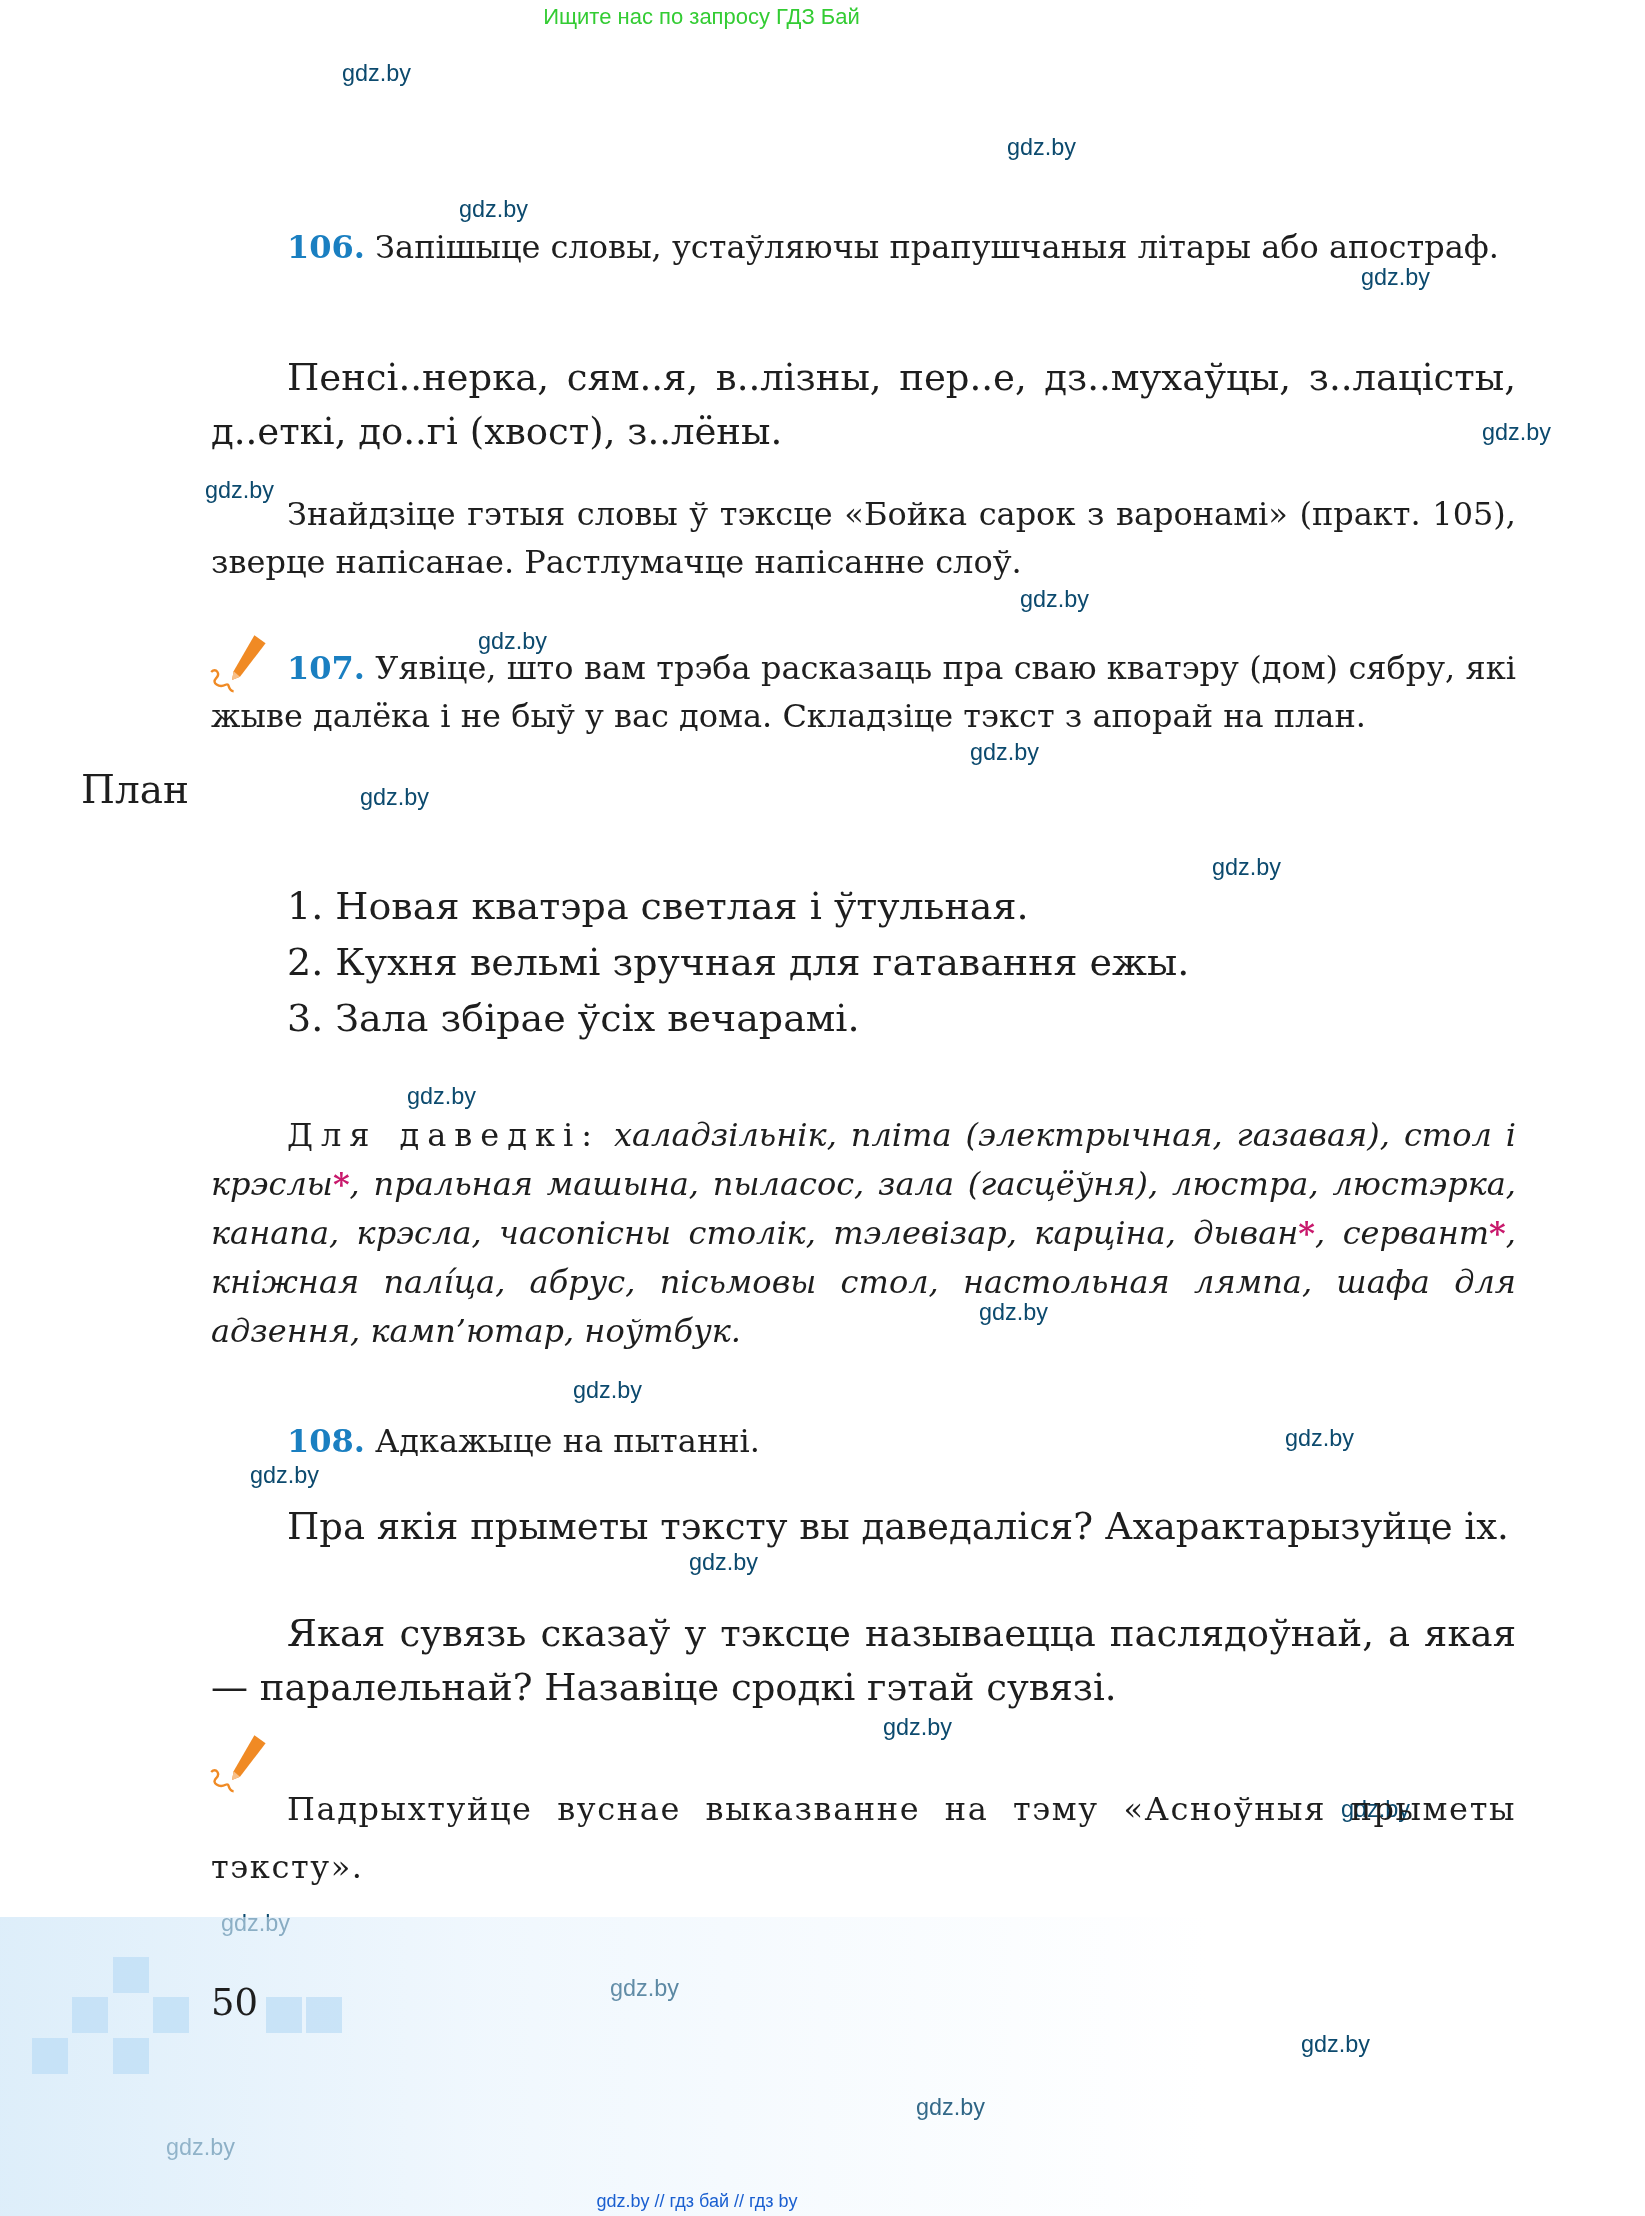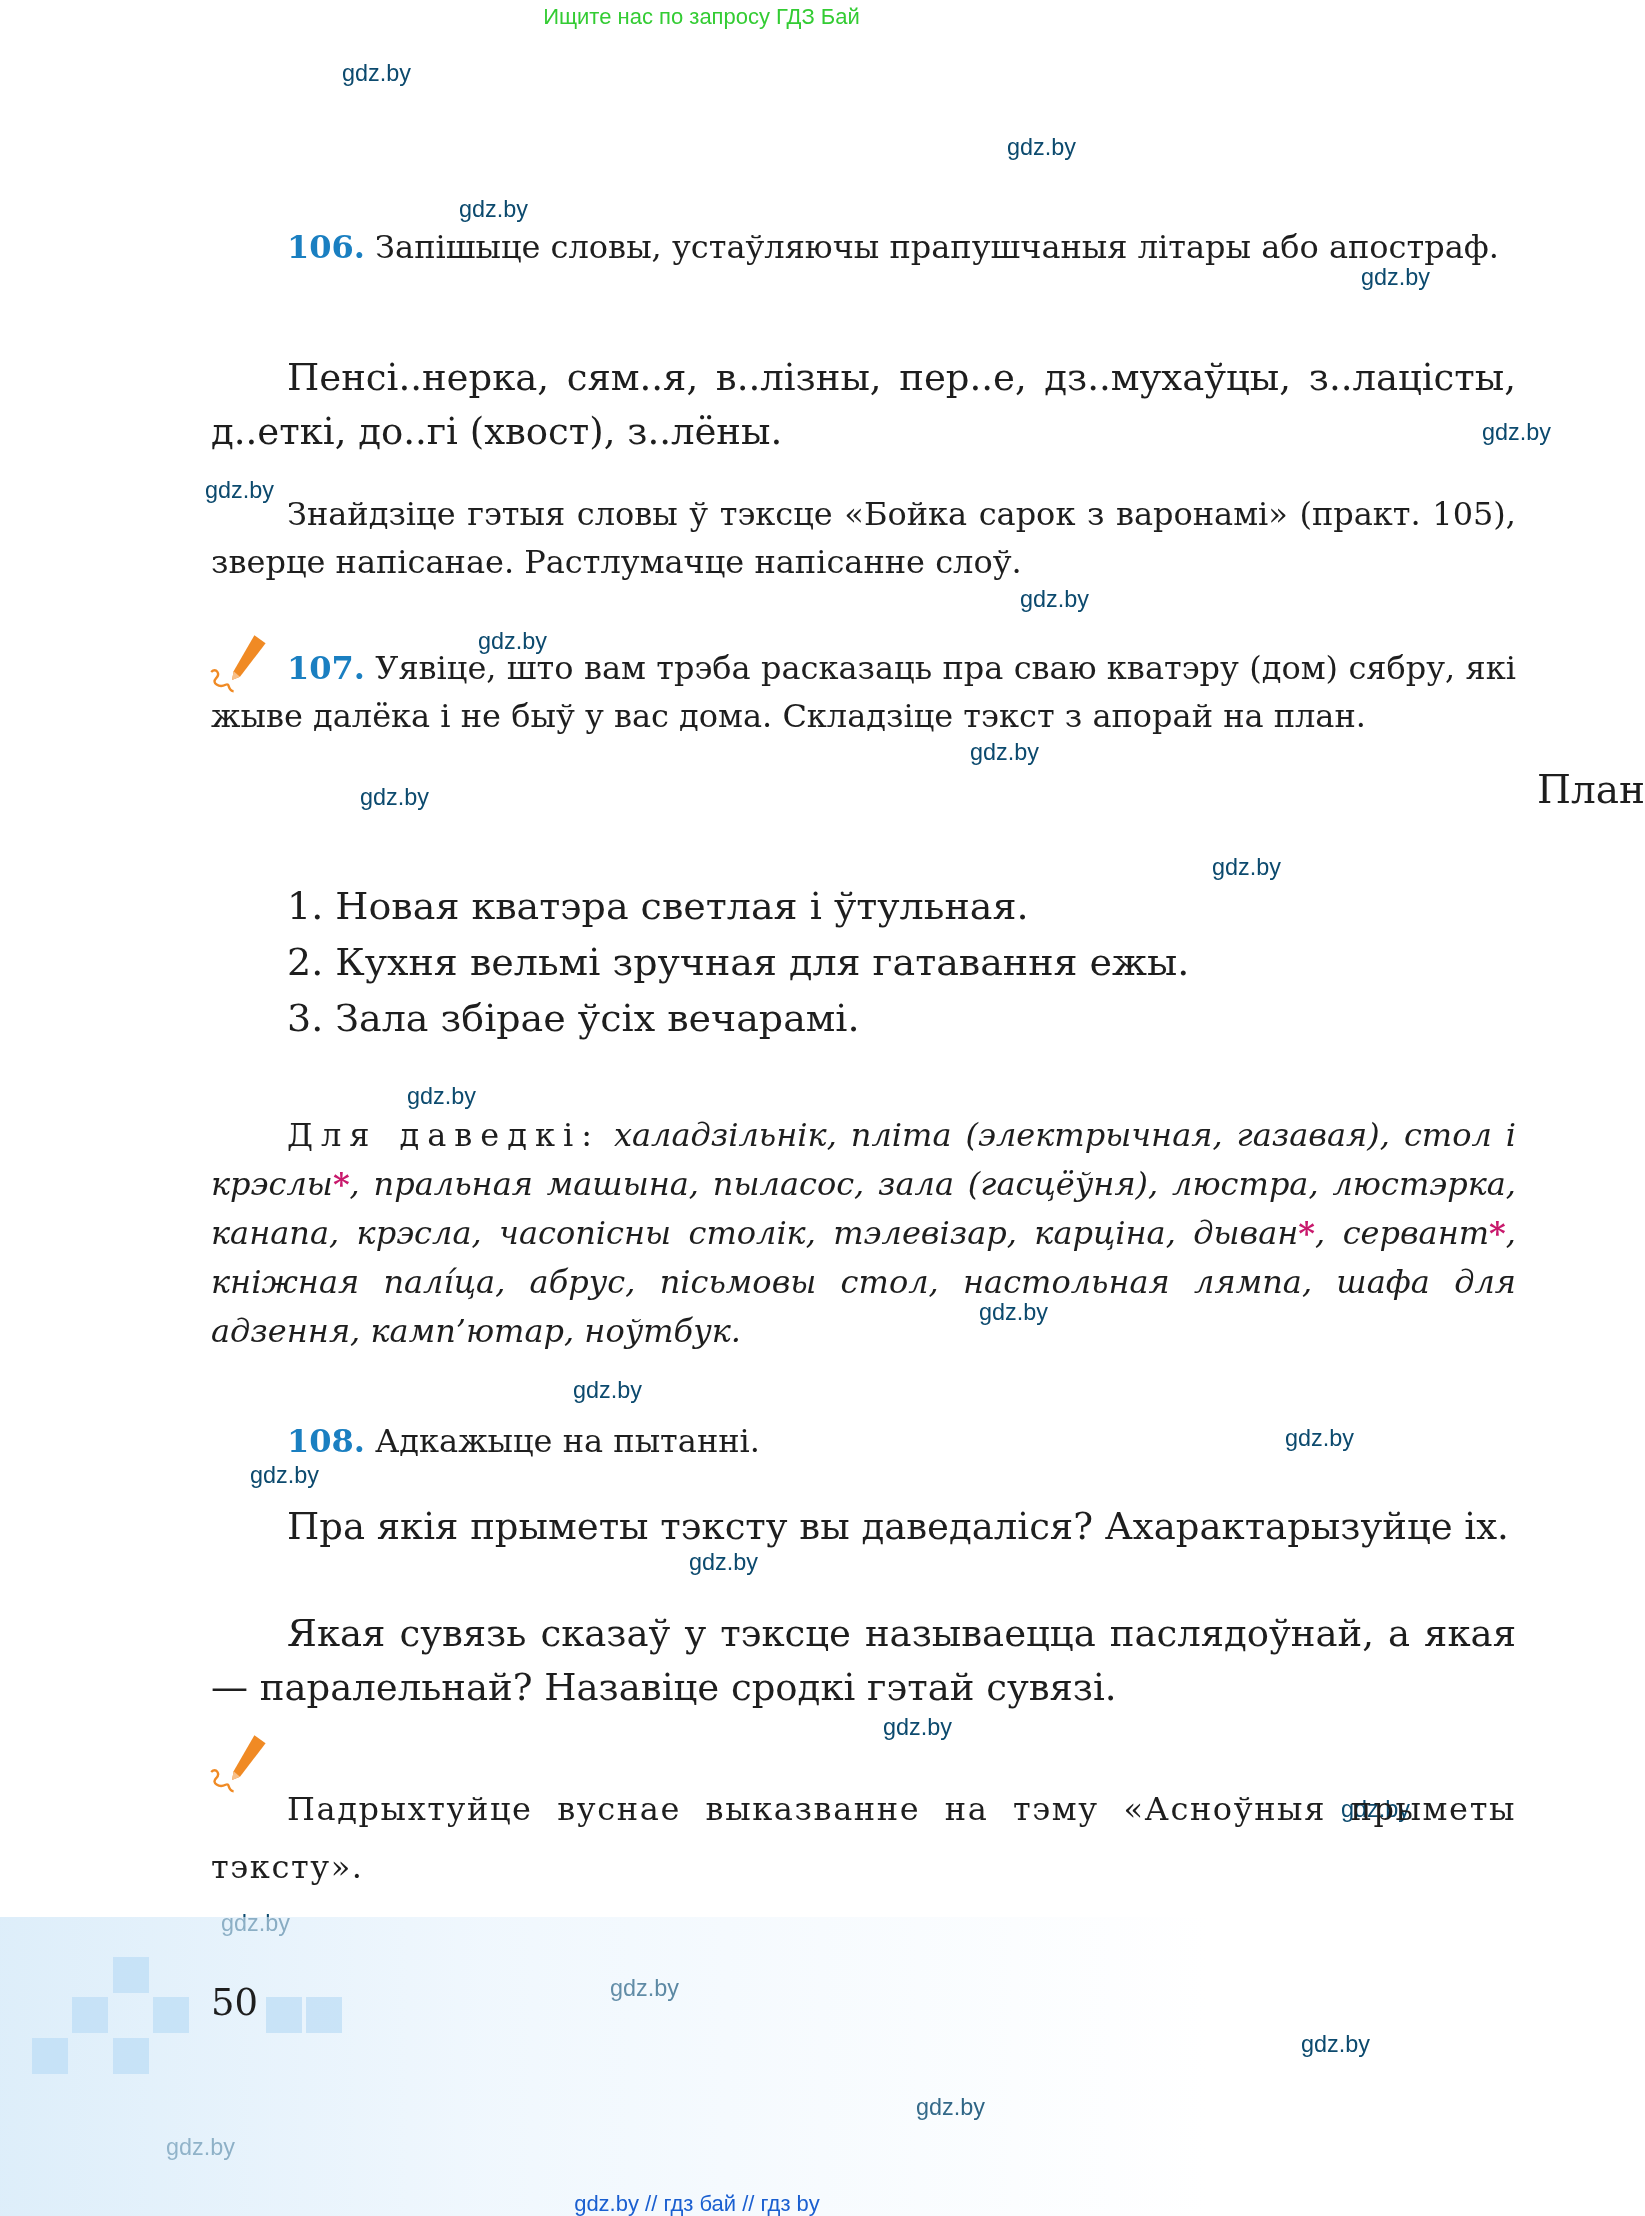--- a/index.html
+++ b/index.html
@@ -26,35 +26,35 @@
       font-size: 32px; line-height: 48px; text-align: justify;
       text-align-last: left;
     }
     .para.big { font-size: 37px; line-height: 54px; }
     .indent { text-indent: 76px; }
     .num { color: #1a7fc1; font-weight: bold; }
     .spaced { letter-spacing: 8px; }
     .it { font-style: italic; }
     .star { color: #c8196c; font-style: normal; font-weight: bold; }
     .plan-title {
-      position: absolute; left: 0; width: 1645px; text-align: right;
+      position: absolute; left: 0; width: 1645px; text-align: left;
       font-size: 39px; top: 767px; padding-left: 81px; box-sizing: border-box;
     }
     .plan-list { position: absolute; left: 287px; top: 838px; font-size: 38px; line-height: 56px; margin-top: 40px; }
     .plan-list div { white-space: nowrap; }
     .pen-icon { position: absolute; width: 64px; height: 64px; }
     .page-num { position: absolute; left: 211px; top: 1981px; font-size: 37px; }
     .deco {
       position: absolute; left: 0; top: 1917px; width: 1208px; height: 300px;
       background: linear-gradient(90deg, rgba(210,232,248,0.75) 0%, rgba(225,240,252,0.5) 40%, rgba(255,255,255,0) 100%);
     }
     .sq { position: absolute; background: rgba(190,222,245,0.75); }
     .bottom-links {
       position: absolute; top: 2191px; left: 0; width: 1394px; text-align: center;
-      font-family: "Liberation Sans", sans-serif; font-size: 22px; color: #1a5fd0;
+      font-family: "Liberation Sans", sans-serif; font-size: 18px; color: #1a5fd0;
     }
   </style>
 </head>
 <body>
 
 <div class="top-banner">Ищите нас по запросу ГДЗ Бай</div>
 
 <div class="wm" style="left:342px;top:60px;">gdz.by</div>
 <div class="wm" style="left:1007px;top:134px;">gdz.by</div>
 <div class="wm" style="left:459px;top:196px;">gdz.by</div>

